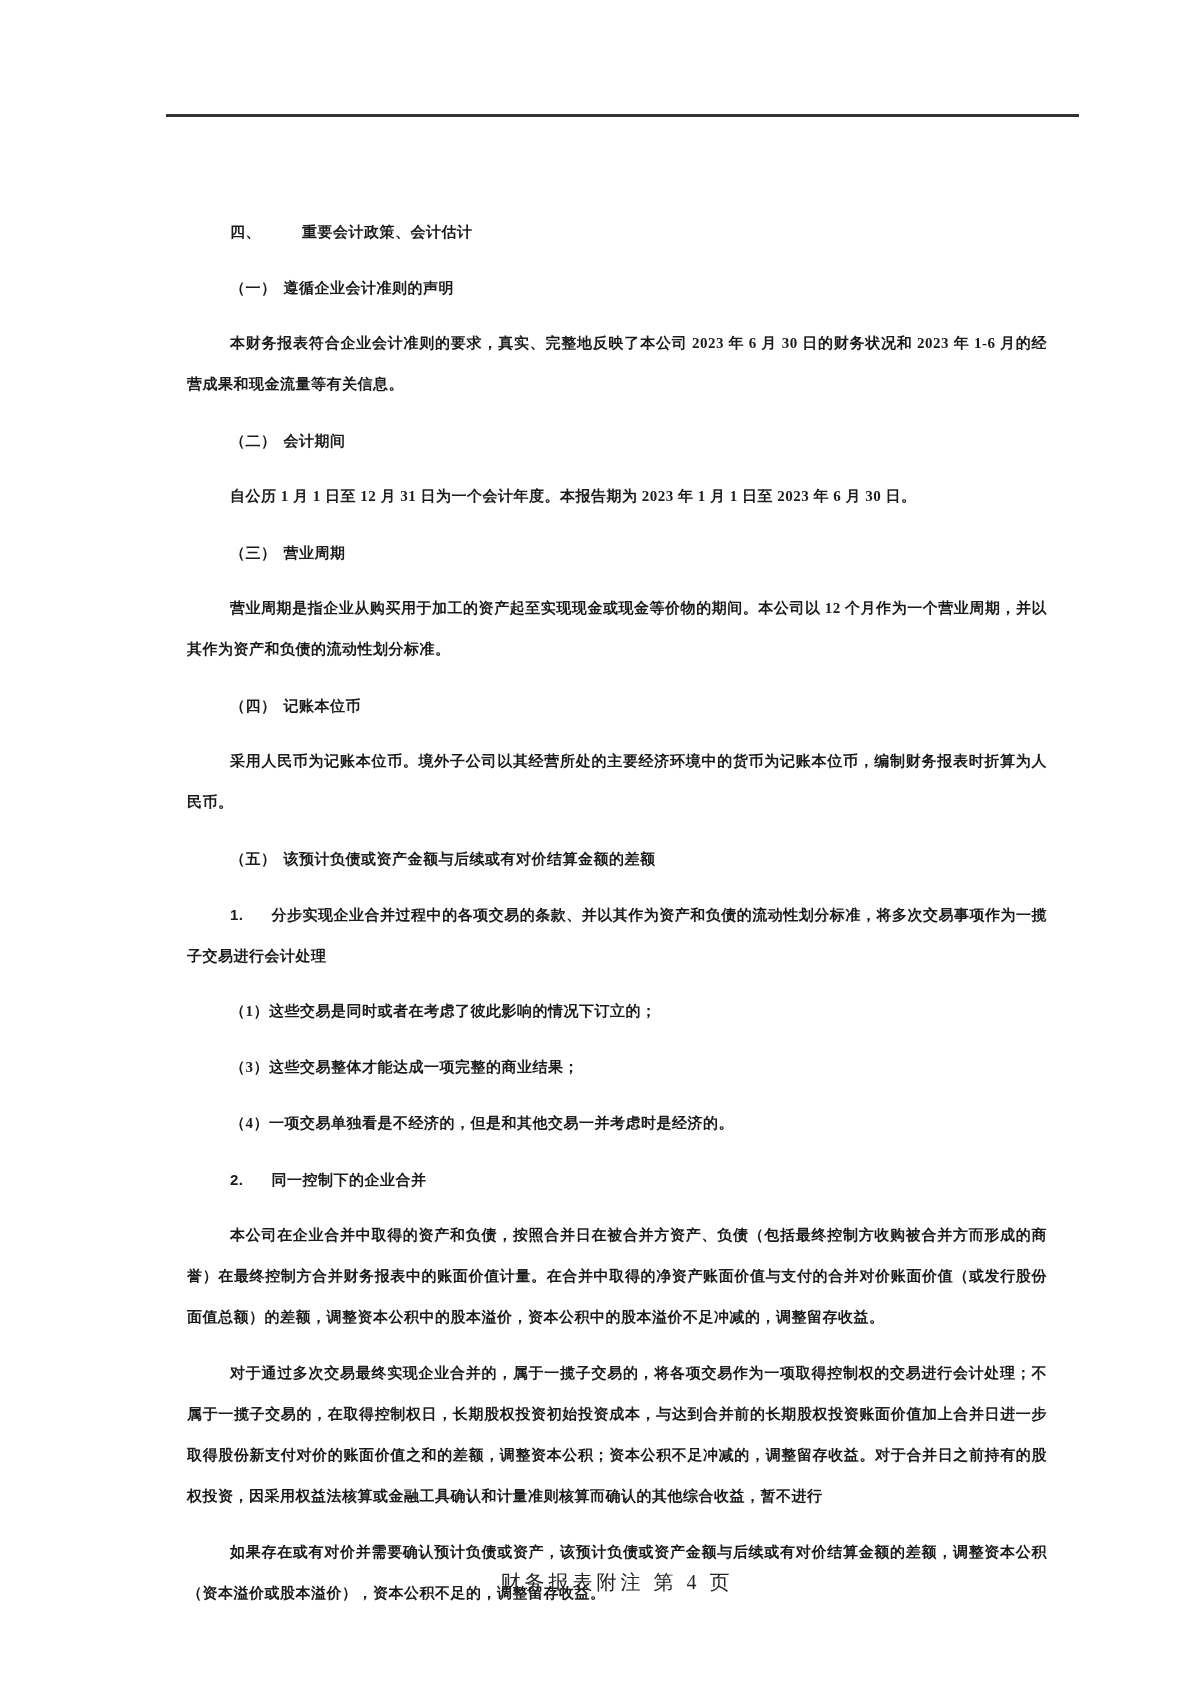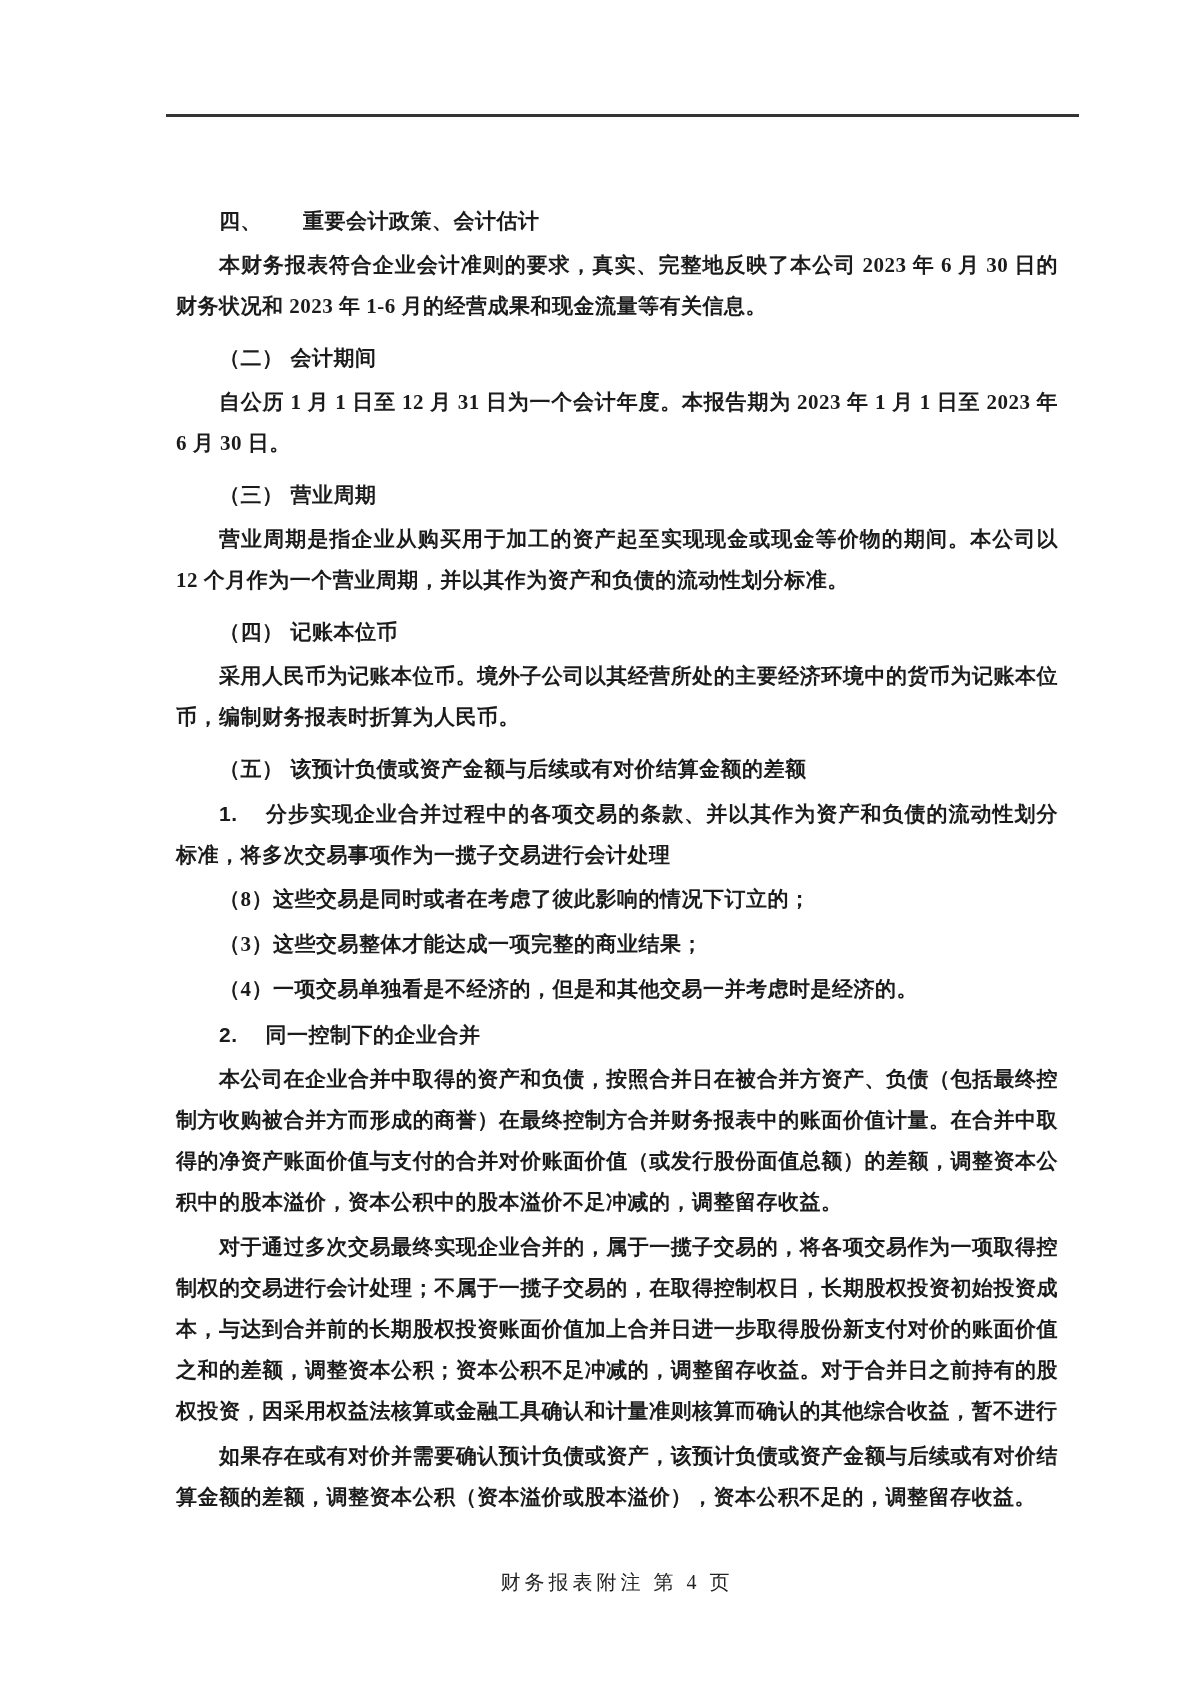--- a/index.html
+++ b/index.html
@@ -24,22 +24,22 @@
     height: 3px;
     background: #343434;
   }
   .content {
     position: absolute;
     top: 196px;
     left: 172px;
     width: 890px;
   }
   .content p {
-    margin: 4px;
-    font-size: 21px;
+    margin: 15px;
+    font-size: 15px;
     line-height: 41px;
     text-align: justify;
     letter-spacing: 0.5px;
   }
   
   .h1 {
     font-family: "Liberation Sans", "DejaVu Sans", sans-serif;
     font-weight: 700;
     font-size: 22px;
     text-indent: 43px;
@@ -86,20 +86,23 @@
 <div class="page">
 
   <div class="header-rule"></div>
 
   <main class="content">
 
     <p class="h1">
       <span class="num">四、</span><span>重要会计政策、会计估计</span>
     </p>
 
+    <p class="h2">
+      <span class="num">（一）</span><span>遵循企业会计准则的声明</span>
+    </p>
 
     <p class="para">本财务报表符合企业会计准则的要求，真实、完整地反映了本公司 2023 年 6 月 30 日的财务状况和 2023 年 1-6 月的经营成果和现金流量等有关信息。</p>
 
     <p class="h2">
       <span class="num">（二）</span><span>会计期间</span>
     </p>
 
     <p class="para">自公历 1 月 1 日至 12 月 31 日为一个会计年度。本报告期为 2023 年 1 月 1 日至 2023 年 6 月 30 日。</p>
 
     <p class="h2">
@@ -115,21 +118,21 @@
     <p class="para">采用人民币为记账本位币。境外子公司以其经营所处的主要经济环境中的货币为记账本位币，编制财务报表时折算为人民币。</p>
 
     <p class="h2">
       <span class="num">（五）</span><span>该预计负债或资产金额与后续或有对价结算金额的差额</span>
     </p>
 
     <p class="h3">
       <span class="num">1.</span><span>分步实现企业合并过程中的各项交易的条款、并以其作为资产和负债的流动性划分标准，将多次交易事项作为一揽子交易进行会计处理</span>
     </p>
 
-    <p class="li">（8）这些交易是同时或者在考虑了彼此影响的情况下订立的；</p>
+    <p class="li">（1）这些交易是同时或者在考虑了彼此影响的情况下订立的；</p>
     <p class="li">（3）这些交易整体才能达成一项完整的商业结果；</p>
     <p class="li">（4）一项交易单独看是不经济的，但是和其他交易一并考虑时是经济的。</p>
 
     <p class="h3">
       <span class="num">2.</span><span>同一控制下的企业合并</span>
     </p>
 
     <p class="para">本公司在企业合并中取得的资产和负债，按照合并日在被合并方资产、负债（包括最终控制方收购被合并方而形成的商誉）在最终控制方合并财务报表中的账面价值计量。在合并中取得的净资产账面价值与支付的合并对价账面价值（或发行股份面值总额）的差额，调整资本公积中的股本溢价，资本公积中的股本溢价不足冲减的，调整留存收益。</p>
     <p class="para">对于通过多次交易最终实现企业合并的，属于一揽子交易的，将各项交易作为一项取得控制权的交易进行会计处理；不属于一揽子交易的，在取得控制权日，长期股权投资初始投资成本，与达到合并前的长期股权投资账面价值加上合并日进一步取得股份新支付对价的账面价值之和的差额，调整资本公积；资本公积不足冲减的，调整留存收益。对于合并日之前持有的股权投资，因采用权益法核算或金融工具确认和计量准则核算而确认的其他综合收益，暂不进行</p>
     <p class="para">如果存在或有对价并需要确认预计负债或资产，该预计负债或资产金额与后续或有对价结算金额的差额，调整资本公积（资本溢价或股本溢价），资本公积不足的，调整留存收益。</p>

